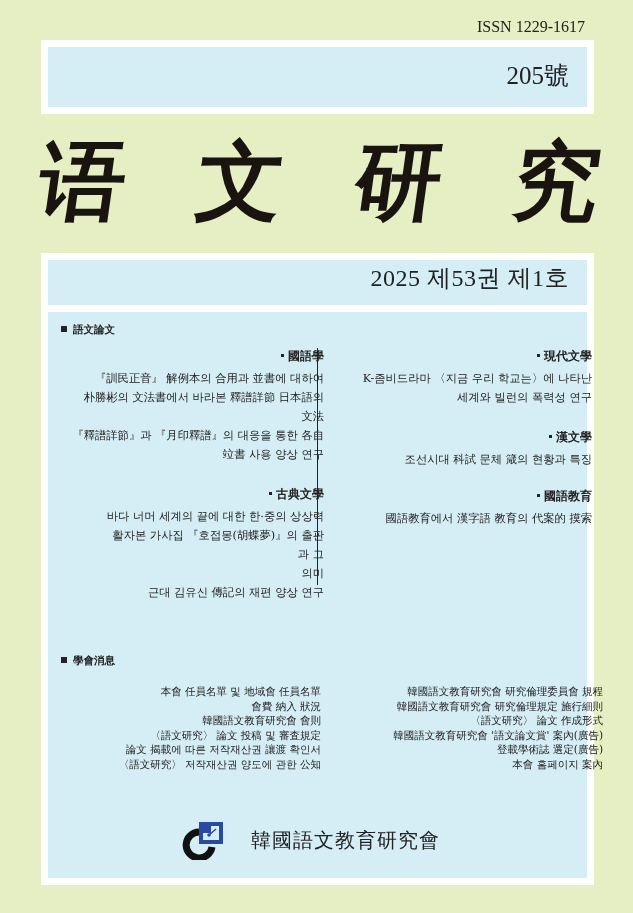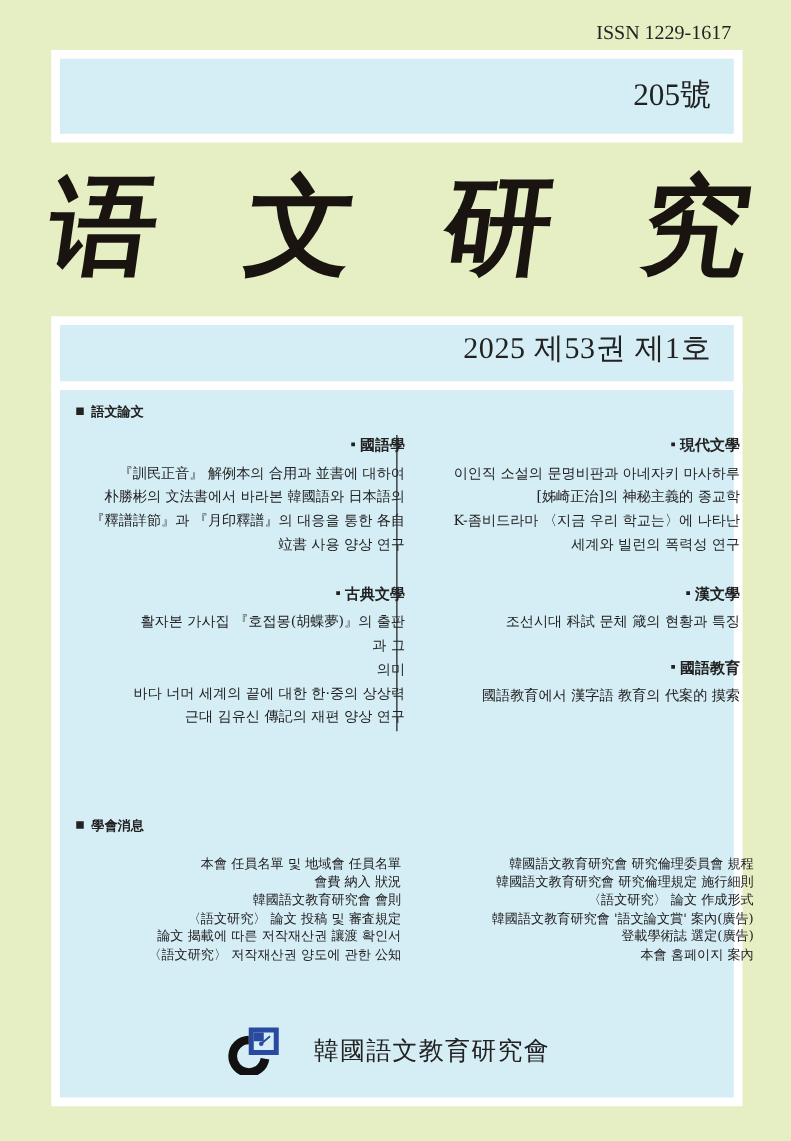--- a/index.html
+++ b/index.html
@@ -69,37 +69,36 @@
 <div class="frame" id="f3">
   <div class="inner">
     <div class="sec-head" style="left:13px; top:11px;">
       <span class="sq"></span><span>語文論文</span>
     </div>
 
     <div class="col" id="colL">
       <div class="group">
         <div class="cat"><span class="dot"></span><span>國語學</span></div>
         <div class="art"><span>『訓民正音』 解例本의 合用과 並書에 대하여</span></div>
-        <div class="art"><span>朴勝彬의 文法書에서 바라본 韓國語와 日本語의</span></div>
+        <div class="art"><span>朴勝彬의 文法書에서 바라본 釋譜詳節 日本語의</span><span class="wrap">文法</span></div>
         <div class="art"><span>『釋譜詳節』과 『月印釋譜』의 대응을 통한 各自</span><span class="wrap">竝書 사용 양상 연구</span></div>
       </div>
       <div class="group" style="margin-top:22px;margin-left:44px;">
         <div class="cat"><span class="dot"></span><span>古典文學</span></div>
+        <div class="art"><span>바다 너머 세계의 끝에 대한 한·중의 상상력</span></div>
         <div class="art"><span>활자본 가사집 『호접몽(胡蝶夢)』의 출판과 그</span><span class="wrap">의미</span></div>
-        <div class="art"><span>바다 너머 세계의 끝에 대한 한·중의 상상력</span></div>
         <div class="art"><span>근대 김유신 傳記의 재편 양상 연구</span></div>
       </div>
     </div>
 
     <div class="divider"></div>
 
     <div class="col" id="colR">
       <div class="group">
         <div class="cat"><span class="dot"></span><span>現代文學</span></div>
-        <div class="art"><span>이인직 소설의 문명비판과 아네자키 마사하루</span><span class="wrap">[姊崎正治]의 神秘主義的 종교학</span></div>
         <div class="art"><span>K-좀비드라마 〈지금 우리 학교는〉에 나타난</span><span class="wrap">세계와 빌런의 폭력성 연구</span></div>
       </div>
       <div class="group" style="margin-top:22px;">
         <div class="cat"><span class="dot"></span><span>漢文學</span></div>
         <div class="art"><span>조선시대 科試 문체 箴의 현황과 특징</span></div>
       </div>
       <div class="group">
         <div class="cat"><span class="dot"></span><span>國語教育</span></div>
         <div class="art"><span>國語教育에서 漢字語 教育의 代案的 摸索</span></div>
       </div>

